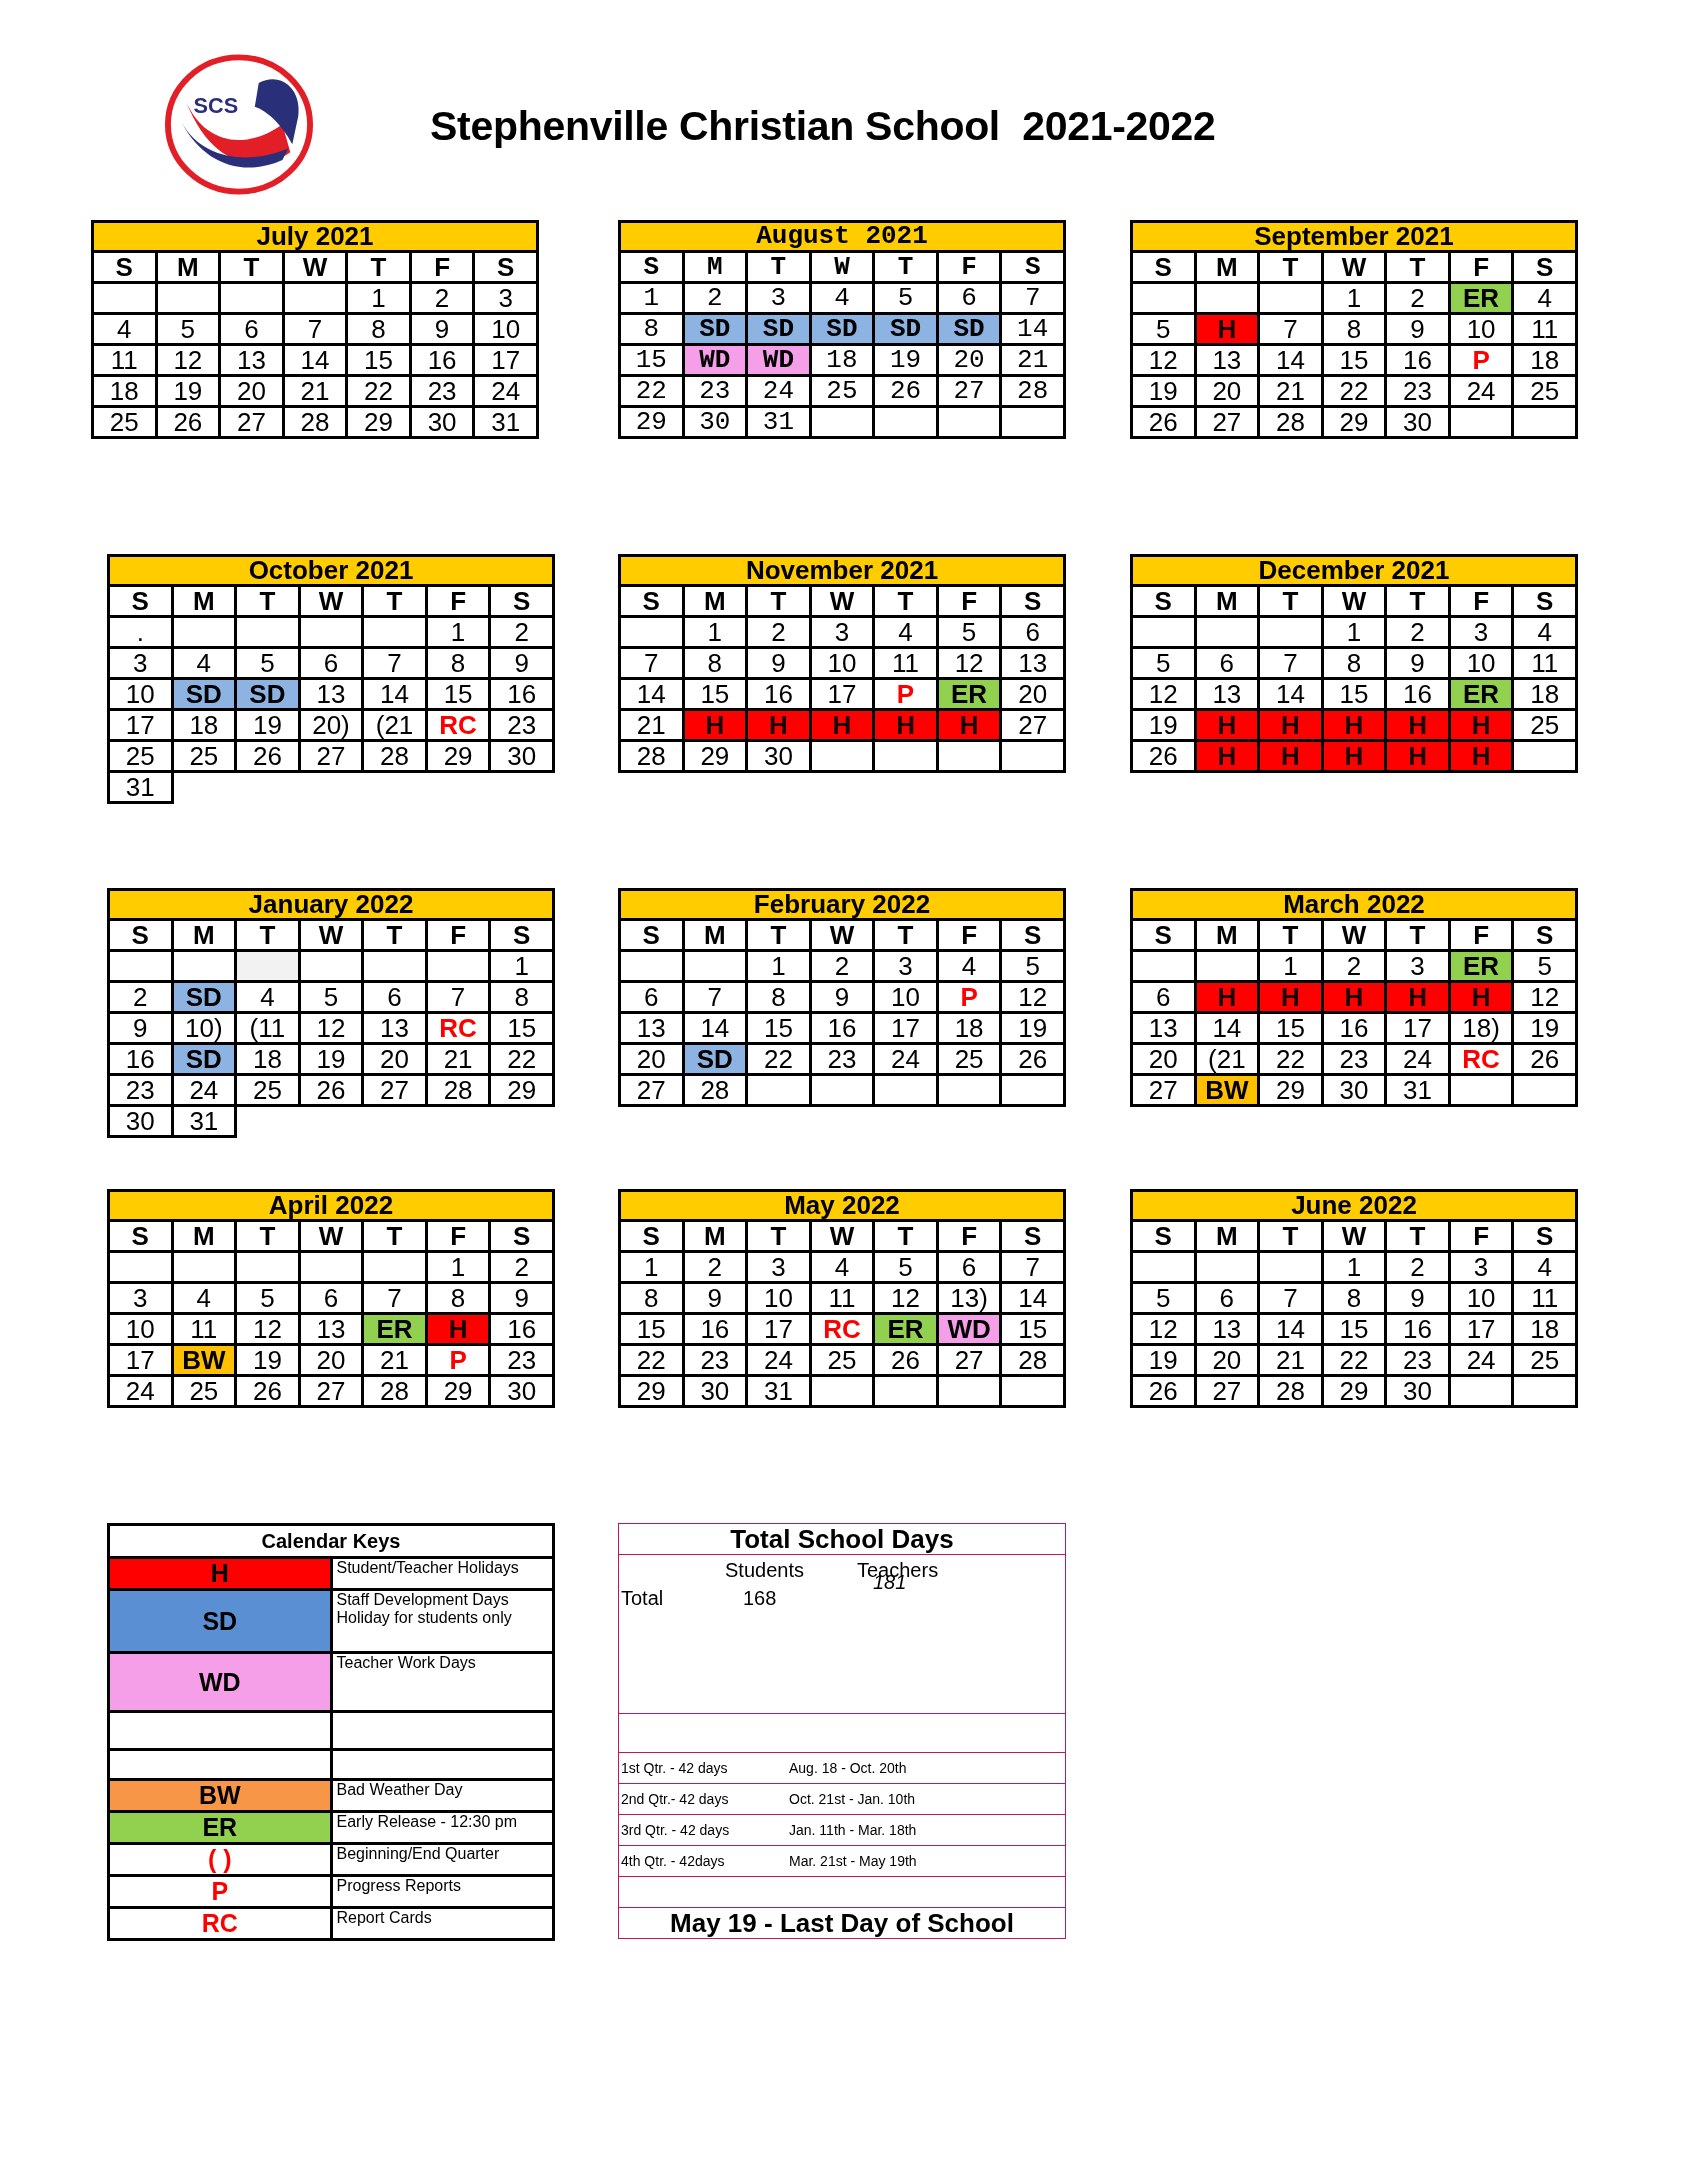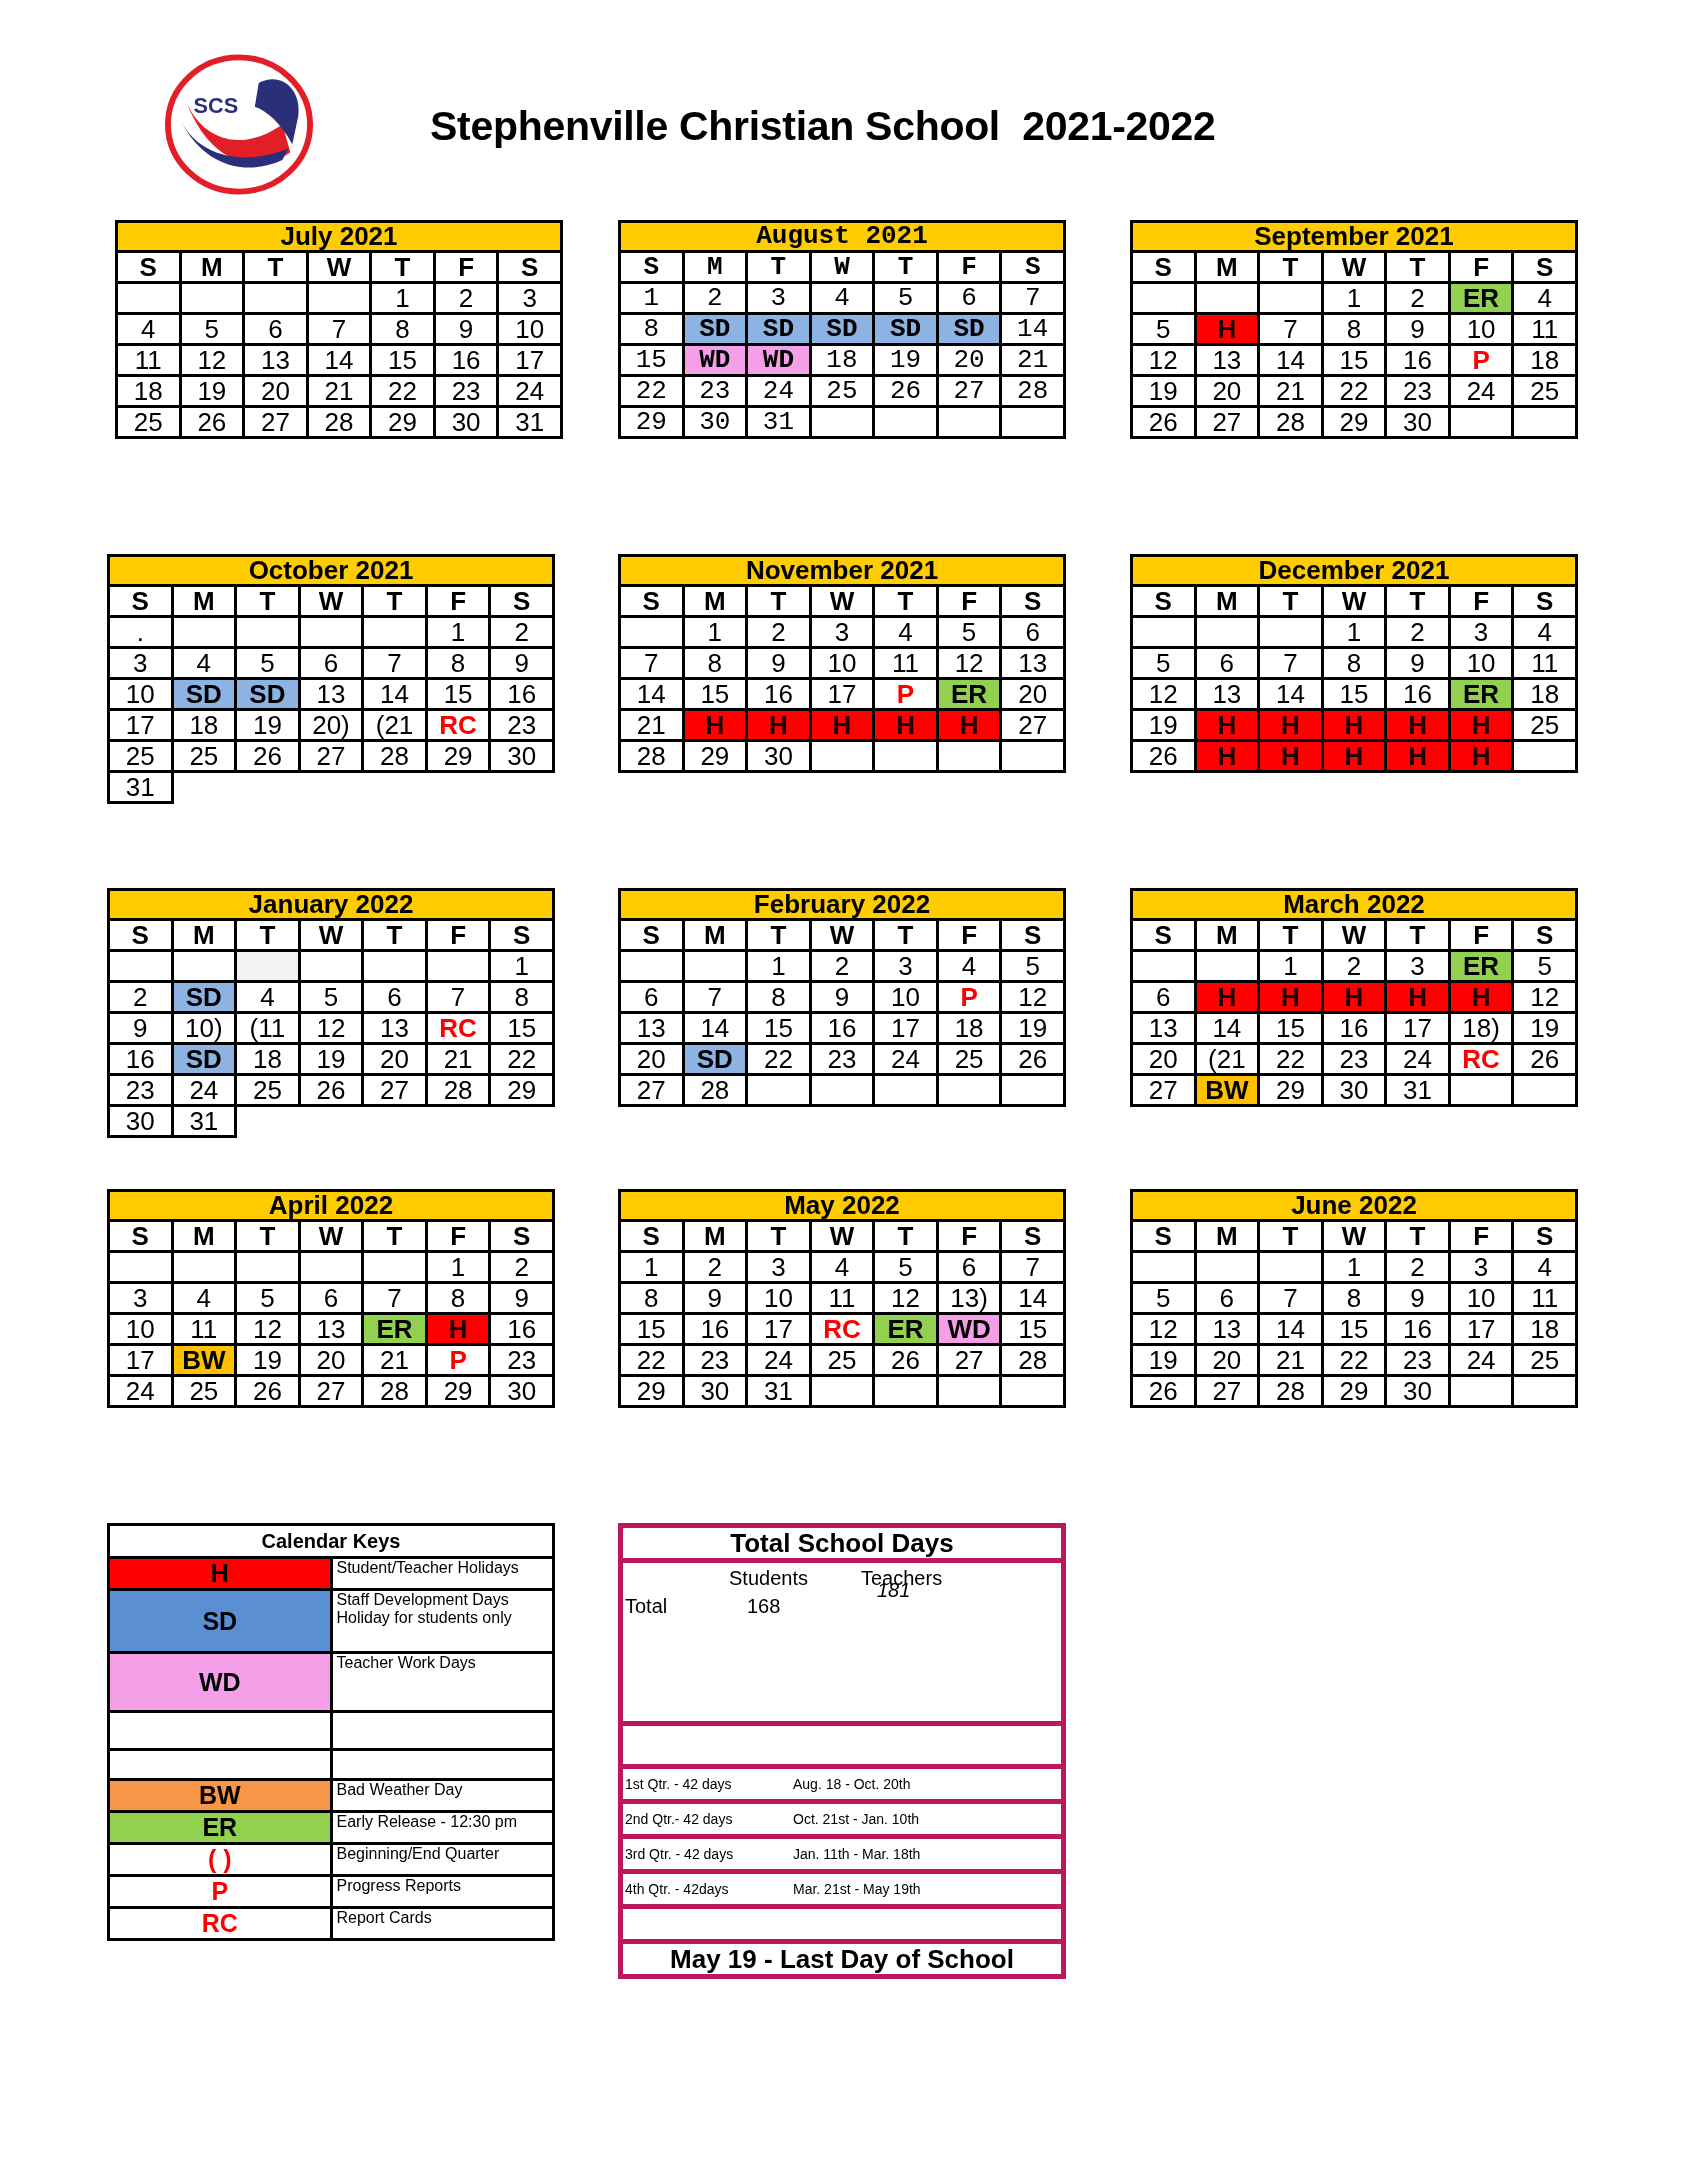--- a/index.html
+++ b/index.html
@@ -25,21 +25,21 @@
   .keys td { border:3px solid #000; padding:0 4px; font-size:16px; vertical-align:top; }
   .keys td.code { width:55px; text-align:center; font-weight:bold; font-size:25px; vertical-align:middle; padding:0; }
   .keys td.hdr { text-align:center; font-weight:bold; font-size:20px; height:30px; line-height:30px; vertical-align:middle; }
   .keys .k-BW { background:#f79646; }
   .keys .k-SD { background:#5b8fd4; }
   .keys .k-H { background:#ff0000; }
   .keys .k-WD { background:#f59fe8; }
   .keys .k-ER { background:#92d050; }
   .keys .red { color:#ff0000; }
   .totals { position:absolute; left:618px; top:1523px; width:448px; border-collapse:collapse; table-layout:fixed; }
-  .totals td { border:5px solid #be185d; padding:0 2px; font-size:14px; }
+  .totals td { border:1px solid #be185d; padding:0 2px; font-size:14px; }
   .totals td.hdr { text-align:center; font-weight:bold; font-size:26px; height:30px; line-height:30px; }
   .totals td.foot { text-align:center; font-weight:bold; font-size:26px; height:30px; line-height:30px; }
   .tot-grid { position:relative; height:158px; font-size:20px;padding-left:24px; }
   .tot-grid span { position:absolute; }
   .qrow { height:30px; white-space:pre; }
   .qrow span.q { display:inline-block; width:168px; }
 </style>
 </head>
 <body>
 
@@ -48,21 +48,21 @@
     <ellipse cx="76" cy="72" rx="72" ry="68" fill="#fff" stroke="#e21f26" stroke-width="6"></ellipse>
     <path d="M22 48 C40 90, 80 100, 120 72 L128 100 C100 120, 50 120, 22 48Z" fill="#e21f26"></path>
     <path d="M18 70 C40 110, 90 112, 126 96 L120 108 C80 126, 40 112, 18 70Z" fill="#2a2f7a"></path>
     <path d="M96 30 C118 18, 140 36, 136 64 L130 92 C118 70, 104 58, 92 54Z" fill="#2a2f7a"></path>
     <text x="30" y="60" font-family="Liberation Sans, sans-serif" font-weight="bold" font-size="22" fill="#2a2f7a">SCS</text>
   </svg>
 </div>
 <div class="title">Stephenville Christian School  2021-2022</div>
 
 <div id="calendars">
-    <table class="month" style="left: 115px; top: 220px;">
+    <table class="month" style="left: 91px; top: 220px;">
       <tbody>
         <tr>
           <th colspan="7" class="mname">July 2021</th>
         </tr>
         <tr>
           <th class="dow">S</th>
           <th class="dow">M</th>
           <th class="dow">T</th>
           <th class="dow">W</th>
           <th class="dow">T</th>

